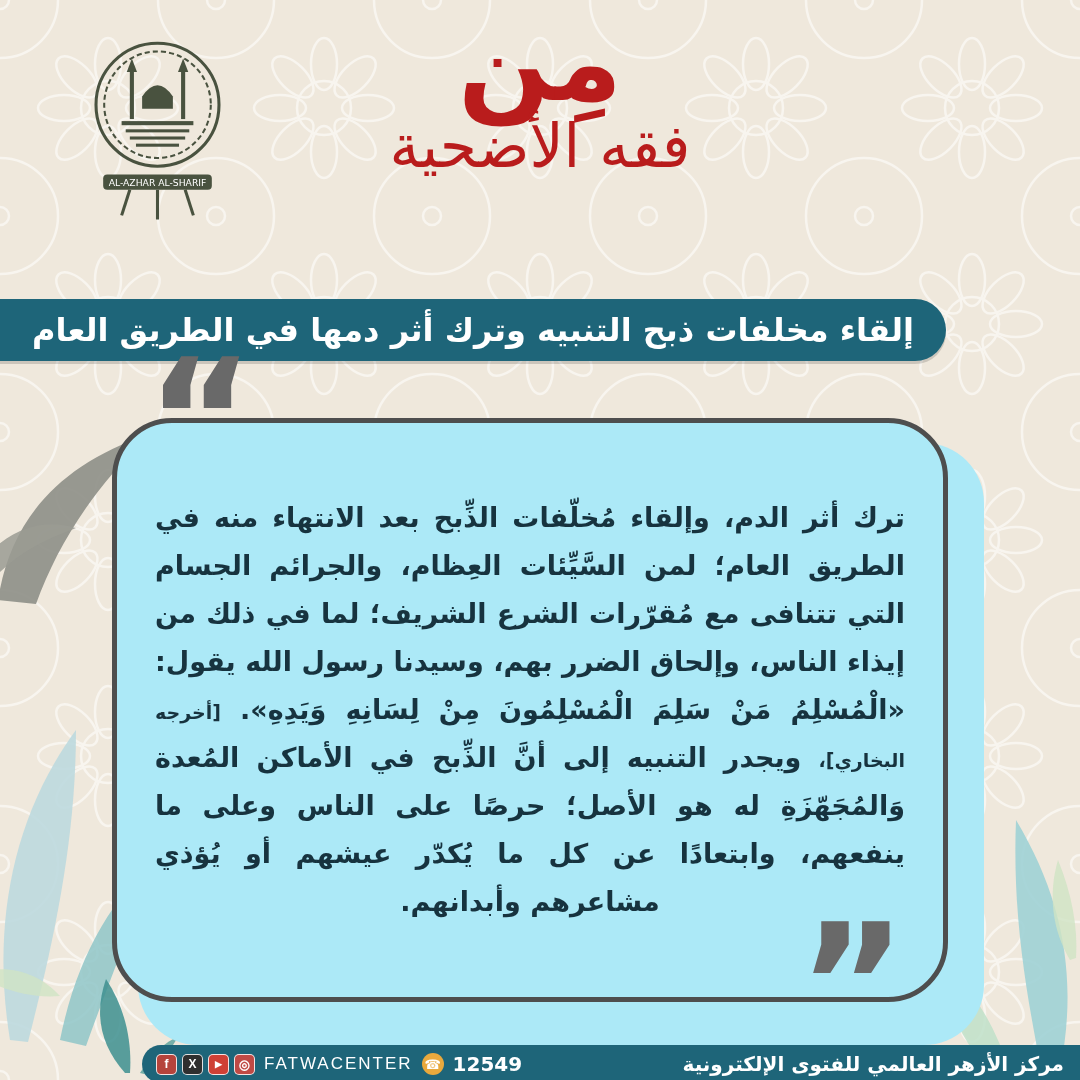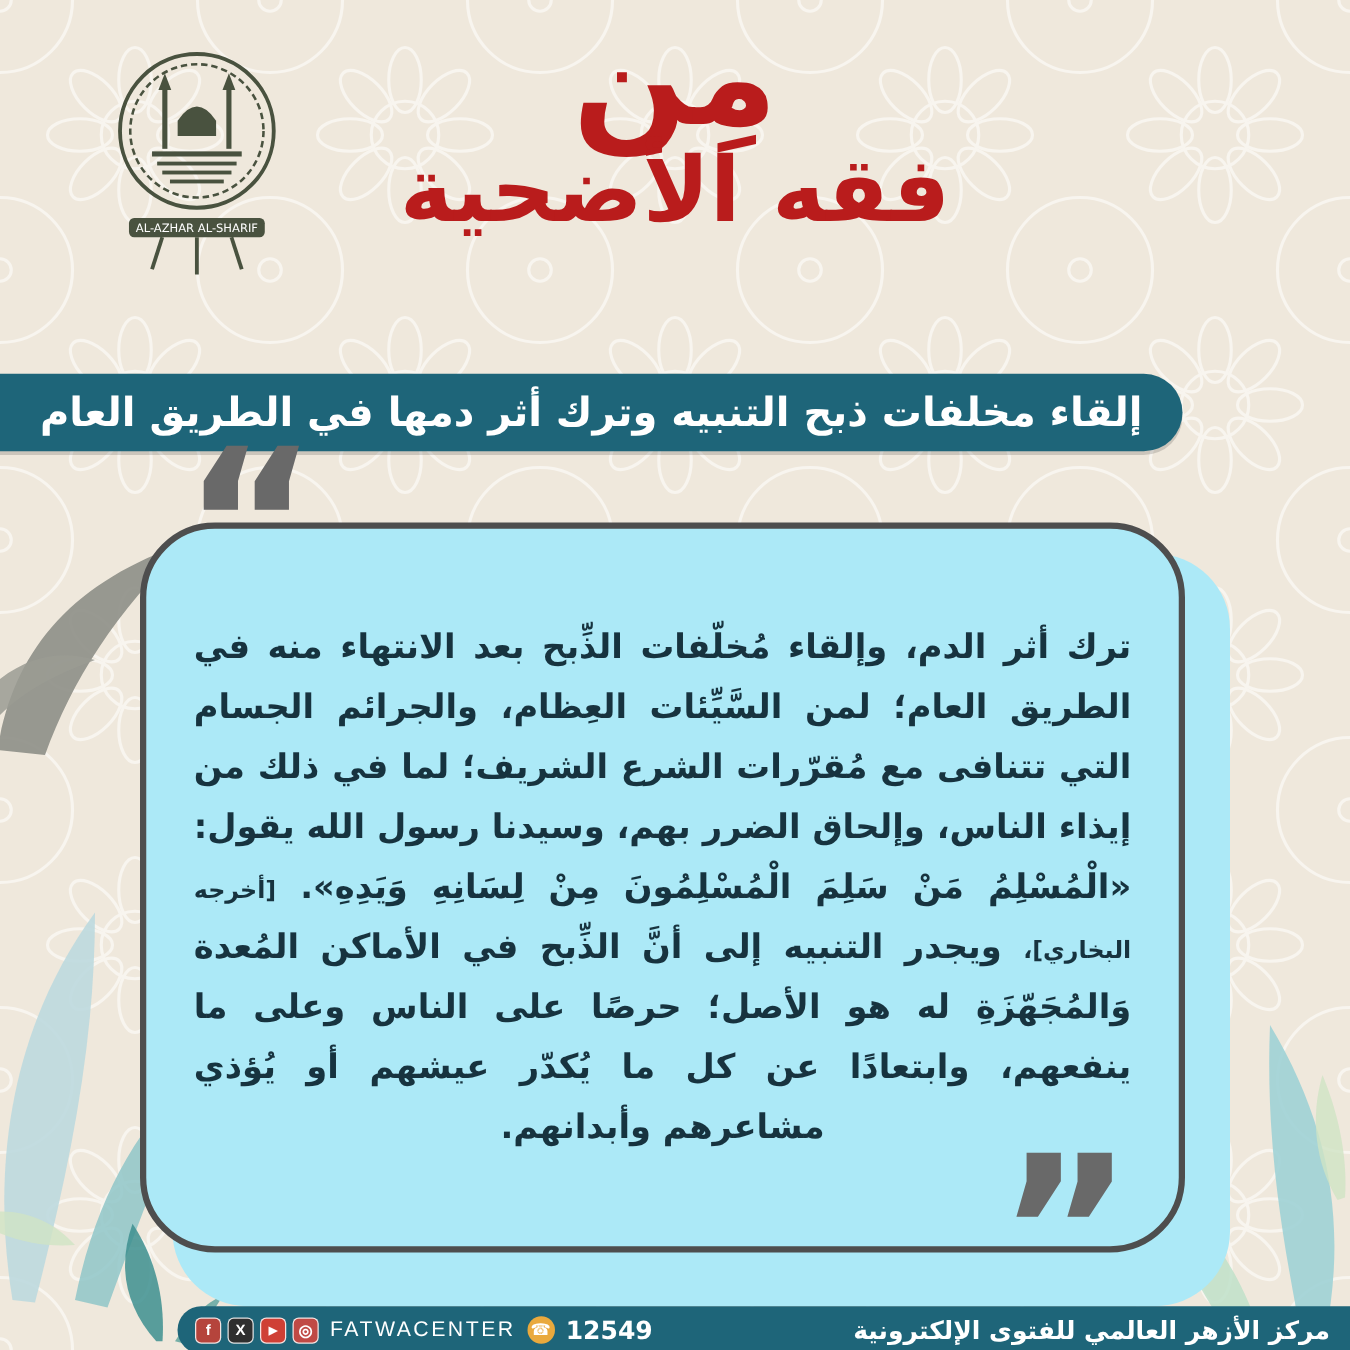--- a/index.html
+++ b/index.html
@@ -8,21 +8,21 @@
     overflow:hidden;font-family:"DejaVu Sans",sans-serif;
     background:#efe8dc;
   }
   .bg-pattern{position:absolute;left:0;top:0;z-index:0;}
   .deco{position:absolute;z-index:1;}
   
   .logo{position:absolute;left:90px;top:35px;width:135px;height:205px;z-index:4;}
   
   .title{position:absolute;left:270px;top:6px;width:540px;text-align:center;color:#b91c1c;z-index:4;}
   .title .t1{font-size:108px;line-height:1.05;font-weight:bold;}
-  .title .t2{font-size:72px;line-height:1.1;font-weight:bold;margin-top:-6px;}
+  .title .t2{font-size:60px;line-height:1.1;font-weight:normal;margin-top:-6px;}
   
   .banner{
     position:absolute;left:0;top:299px;width:946px;height:62px;z-index:4;
     background:#1e6579;border-radius:0 31px 31px 0;
     display:flex;align-items:center;justify-content:center;
     box-shadow:0 3px 0 rgba(0,0,0,0.15);
   }
   .banner span{color:#ffffff;font-size:32px;font-weight:bold;white-space:nowrap;}
   
   .quote-bg{

